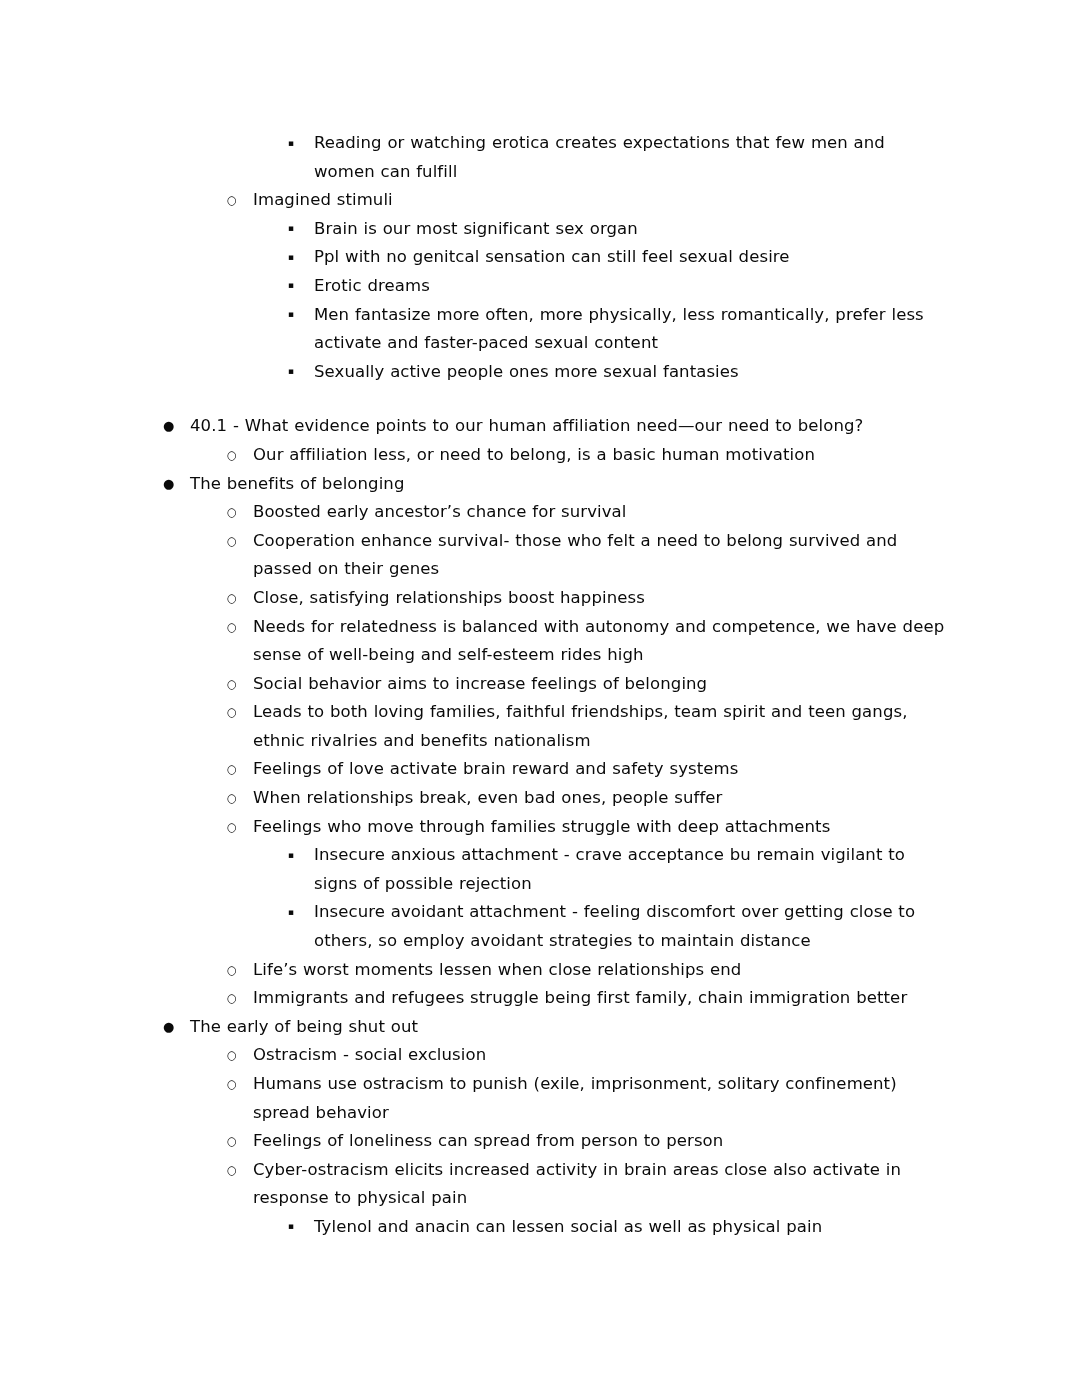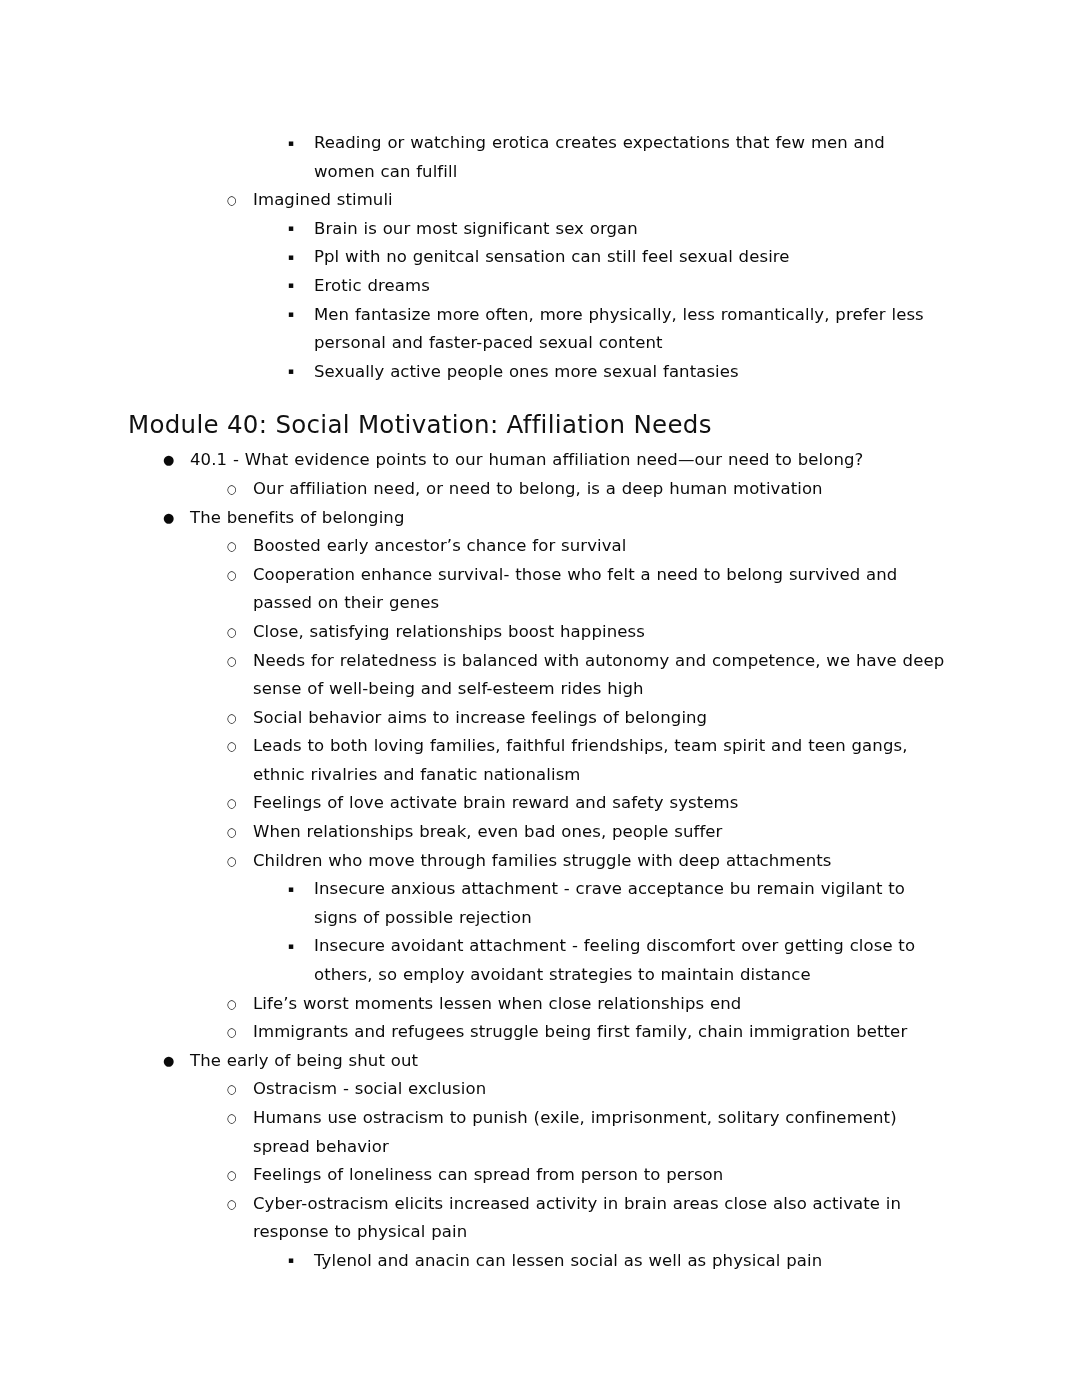--- a/index.html
+++ b/index.html
@@ -117,36 +117,35 @@
       <div class="row lvl3">
         <span class="marker">▪</span>
         <span class="txt">Ppl with no genitcal sensation can still feel sexual desire</span>
       </div>
       <div class="row lvl3">
         <span class="marker">▪</span>
         <span class="txt">Erotic dreams</span>
       </div>
       <div class="row lvl3">
         <span class="marker">▪</span>
-        <span class="txt">Men fantasize more often, more physically, less romantically, prefer less personal and faster-paced sexual content</span>
+        <span class="txt">Men fantasize more often, more physically, less romantically, prefer less activate and faster-paced sexual content</span>
       </div>
       <div class="row lvl3">
         <span class="marker">▪</span>
         <span class="txt">Sexually active people ones more sexual fantasies</span>
       </div>
       <div class="gap-before-heading"></div>
-      <div class="heading">Module 40: Social Motivation: Affiliation Needs</div>
       <div class="gap-after-heading"></div>
       <div class="row lvl1">
         <span class="marker">●</span>
         <span class="txt">40.1 - What evidence points to our human affiliation need—our need to belong?</span>
       </div>
       <div class="row lvl2">
         <span class="marker">○</span>
-        <span class="txt">Our affiliation need, or need to belong, is a deep human motivation</span>
+        <span class="txt">Our affiliation less, or need to belong, is a basic human motivation</span>
       </div>
       <div class="row lvl1">
         <span class="marker">●</span>
         <span class="txt">The benefits of belonging</span>
       </div>
       <div class="row lvl2">
         <span class="marker">○</span>
         <span class="txt">Boosted early ancestor’s chance for survival</span>
       </div>
       <div class="row lvl2">
@@ -160,33 +159,33 @@
       <div class="row lvl2">
         <span class="marker">○</span>
         <span class="txt">Needs for relatedness is balanced with autonomy and competence, we have deep sense of well-being and self-esteem rides high</span>
       </div>
       <div class="row lvl2">
         <span class="marker">○</span>
         <span class="txt">Social behavior aims to increase feelings of belonging</span>
       </div>
       <div class="row lvl2">
         <span class="marker">○</span>
-        <span class="txt">Leads to both loving families, faithful friendships, team spirit and teen gangs, ethnic rivalries and fanatic nationalism</span>
+        <span class="txt">Leads to both loving families, faithful friendships, team spirit and teen gangs, ethnic rivalries and benefits nationalism</span>
       </div>
       <div class="row lvl2">
         <span class="marker">○</span>
         <span class="txt">Feelings of love activate brain reward and safety systems</span>
       </div>
       <div class="row lvl2">
         <span class="marker">○</span>
         <span class="txt">When relationships break, even bad ones, people suffer</span>
       </div>
       <div class="row lvl2">
         <span class="marker">○</span>
-        <span class="txt">Children who move through families struggle with deep attachments</span>
+        <span class="txt">Feelings who move through families struggle with deep attachments</span>
       </div>
       <div class="row lvl3">
         <span class="marker">▪</span>
         <span class="txt">Insecure anxious attachment - crave acceptance bu remain vigilant to signs of possible rejection</span>
       </div>
       <div class="row lvl3">
         <span class="marker">▪</span>
         <span class="txt">Insecure avoidant attachment - feeling discomfort over getting close to others, so employ avoidant strategies to maintain distance</span>
       </div>
       <div class="row lvl2">

